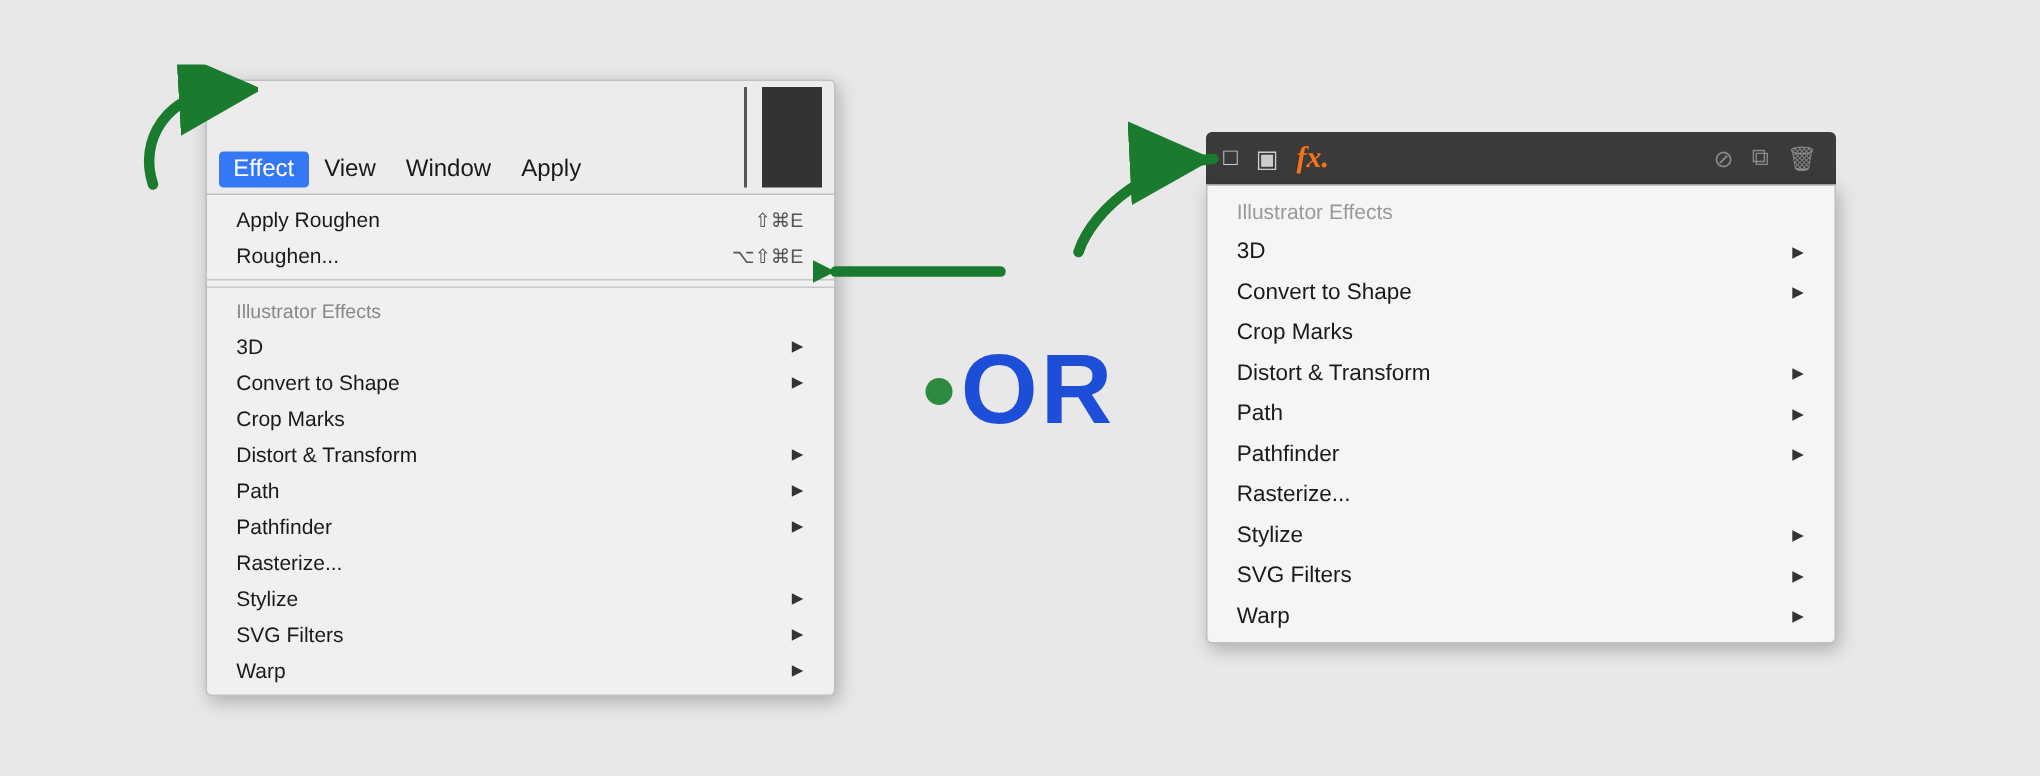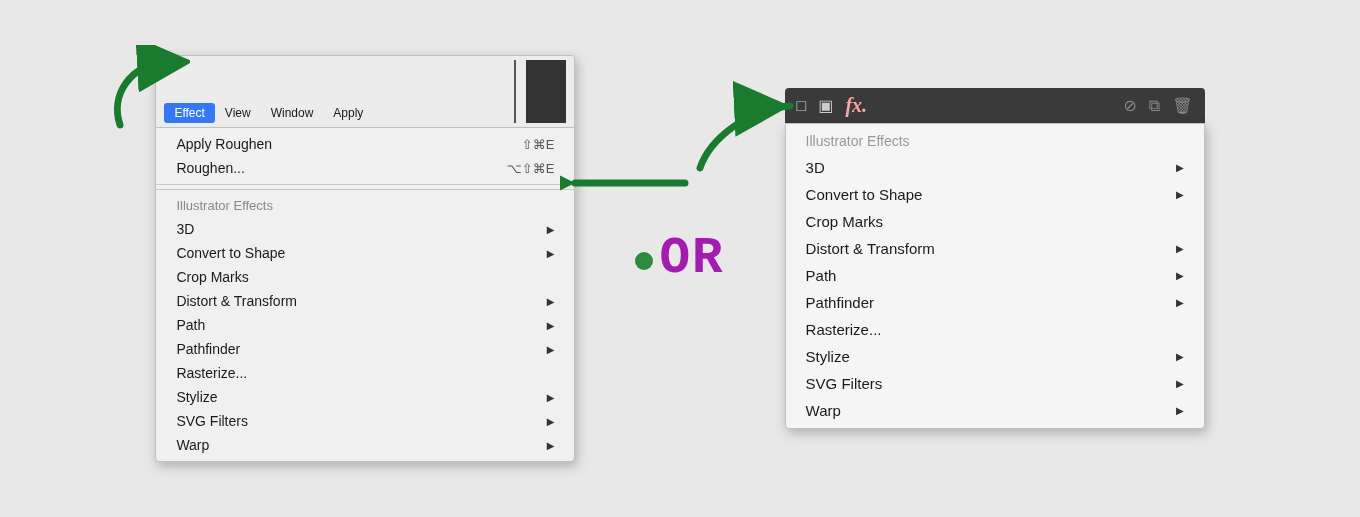--- a/index.html
+++ b/index.html
@@ -27,21 +27,21 @@
     .menu-bar {
       background: #ececec;
       border-bottom: 1px solid #c0c0c0;
       display: flex;
       gap: 0;
       padding: 4px 8px;
     }
 
     .menu-bar-item {
       padding: 3px 10px;
-      font-size: 12px;
+      font-size: 16px;
       color: #1a1a1a;
       border-radius: 3px;
       cursor: pointer;
       margin-top: 43px;
     }
 
     .menu-bar-item.active {
       background: #3478f6;
       color: white;
     }
@@ -255,40 +255,40 @@
         <span class="arrow-right">▶</span>
       </div>
     </div>
   </div>
 </div>
 
 <div class="or-wrapper">
   <div class="or-label">
     <div class="or-text">
       <span style="display:inline-block;width:18px;height:18px;border-radius:50%;background:#2d8a3e;margin-right:6px;vertical-align:middle;margin-top:4px;"></span>
-      <span style="color:#a21caf;font-size:51px;font-weight:900;font-family:Liberation Mono, monospace;">OR</span>
+      <span style="color:#1d4ed8;font-size:66px;font-weight:900;font-family:Liberation Sans, sans-serif;">OR</span>
     </div>
   </div>
 </div>
 
 <div class="panel-wrapper" style="position:relative;">
 
   <svg style="position:absolute;top:-10px;left:-95px;width:120px;height:100px;z-index:10;" viewBox="0 0 120 100">
     <defs>
       <marker id="ah3" markerWidth="8" markerHeight="8" refX="8" refY="4" orient="auto">
         <polygon points="0,0 8,4 0,8" fill="#1a7a2e"></polygon>
       </marker>
     </defs>
     <path d="M 10 90 C 20 60 60 30 100 28" stroke="#1a7a2e" stroke-width="7" fill="none" marker-end="url(#ah3)" stroke-linecap="round"></path>
   </svg>
 
   <div class="toolbar-strip">
     <span class="toolbar-icon">□</span>
     <span class="toolbar-icon">▣</span>
-    <span class="toolbar-fx" style="font-style:italic;font-family:Georgia,serif;font-size:20px;color:#fca5a5;"><i>fx.</i></span>
+    <span class="toolbar-fx" style="font-style:italic;font-family:Georgia,serif;font-size:20px;color:#f97316;"><i>fx.</i></span>
     <div class="toolbar-spacer"></div>
     <span class="toolbar-icon-right">⊘</span>
     <span class="toolbar-icon-right">⧉</span>
     <span class="toolbar-icon-right">🗑</span>
   </div>
 
   <div class="right-menu-container">
     <div class="right-menu-items">
       <div class="right-section-header">Illustrator Effects</div>
       <div class="right-menu-item">

